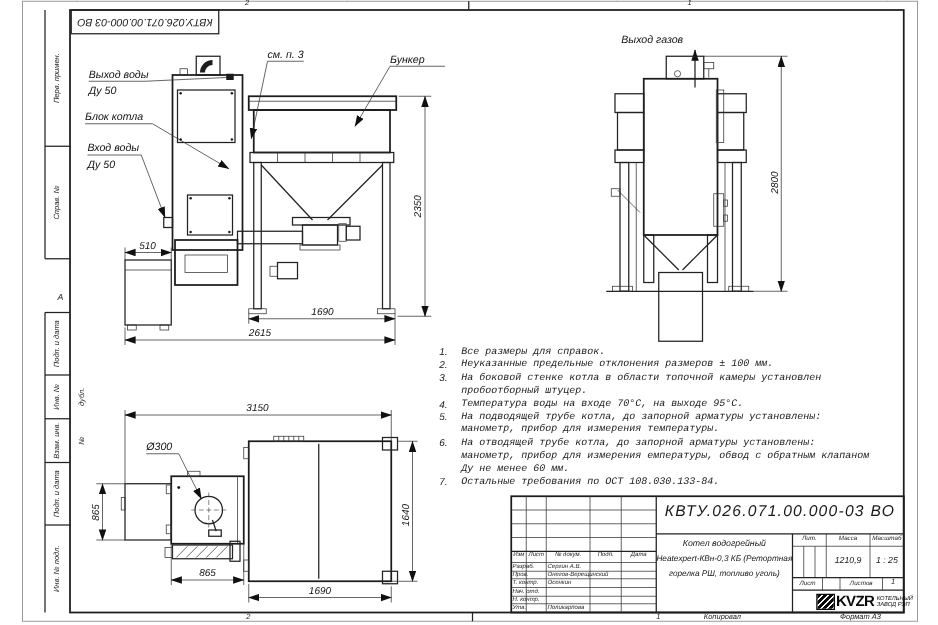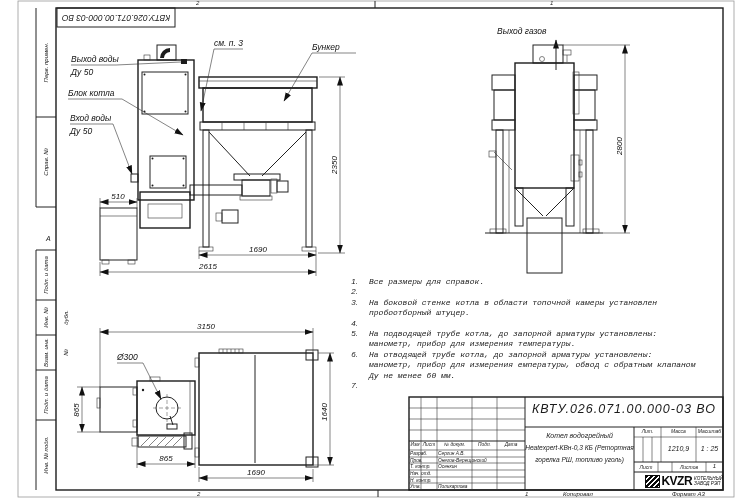--- a/index.html
+++ b/index.html
@@ -26,22 +26,22 @@
   .rot180{transform:rotate(180deg);}
   .vfield{position:absolute;width:20px;line-height:20px;text-align:center;
           font-size:6px;font-style:italic;transform:rotate(-90deg);transform-origin:top left;}
   .notes{position:absolute;left:344px;top:277px;width:354px;font-size:8px;font-style:italic;
          line-height:10.4px;}
   .note-row{display:flex;}
   .note-num{width:14px;text-align:right;flex:none;}
   .note-text{margin-left:11px;font-family:Liberation Mono, monospace;}
   .tb-text{position:absolute;font-style:italic;white-space:nowrap;}
   .cntr{text-align:center;}
-  .logo-box{position:absolute;left:635px;top:472px;width:88px;height:18px;z-index:3;
-            display:flex;align-items:center;justify-content:flex-end;gap:2px;}
+  .logo-box{position:absolute;left:648px;top:472px;width:88px;height:18px;z-index:3;
+            display:flex;align-items:center;justify-content:center;gap:2px;}
   .logo-glyph{width:13px;height:11px;background:repeating-linear-gradient(135deg,#0a0a0a 0 2px,#fff 2px 3.4px);
               outline:1px solid #0a0a0a;}
   .logo-word{font-weight:800;font-size:12px;letter-spacing:-.5px;color:#0a0a0a;font-style:normal;}
   .logo-org{font-size:4.6px;font-style:italic;line-height:5.2px;color:#0a0a0a;}
 </style>
 </head>
 <body>
 
 <div id="page">
   <div id="wm-layer">
@@ -361,38 +361,41 @@
     <div class="vfield" style="left:36px;top:420px;width:50px;">Подп. и дата</div>
     <div class="vfield" style="left:36px;top:490px;width:70px;">Инв. № подл.</div>
 
     <div class="notes">
       <div class="note-row">
           <span class="note-num">1.</span>
           <span class="note-text">Все размеры для справок.</span>
         </div>
       <div class="note-row">
           <span class="note-num">2.</span>
+          <span class="note-text">Неуказанные предельные отклонения размеров ± 100 мм.</span>
         </div>
       <div class="note-row">
           <span class="note-num">3.</span>
           <span class="note-text">На боковой стенке котла в области топочной камеры установлен пробоотборный штуцер.</span>
         </div>
       <div class="note-row">
           <span class="note-num">4.</span>
+          <span class="note-text">Температура воды на входе 70°С, на выходе 95°С.</span>
         </div>
       <div class="note-row">
           <span class="note-num">5.</span>
           <span class="note-text">На подводящей трубе котла, до запорной арматуры установлены: манометр, прибор для измерения температуры.</span>
         </div>
       <div class="note-row">
           <span class="note-num">6.</span>
           <span class="note-text">На отводящей трубе котла, до запорной арматуры установлены: манометр, прибор для измерения емпературы, обвод с обратным клапаном Ду не менее 60 мм.</span>
         </div>
       <div class="note-row">
           <span class="note-num">7.</span>
+          <span class="note-text">Остальные требования по ОСТ 108.030.133-84.</span>
         </div>
     </div>
 
     <div class="tb-text cntr" style="left:525px;top:402px;width:198px;font-size:12.5px;letter-spacing:1px;">КВТУ.026.071.00.000-03 ВО</div>
 
     <div class="tb-text cntr" style="left:409px;top:442px;width:12px;font-size:4.8px;">Изм</div>
     <div class="tb-text cntr" style="left:421px;top:442px;width:16px;font-size:4.8px;">Лист</div>
     <div class="tb-text cntr" style="left:437px;top:442px;width:35px;font-size:4.8px;">№ докум.</div>
     <div class="tb-text cntr" style="left:472px;top:442px;width:25px;font-size:4.8px;">Подп.</div>
     <div class="tb-text cntr" style="left:497px;top:442px;width:28px;font-size:4.8px;">Дата</div>

